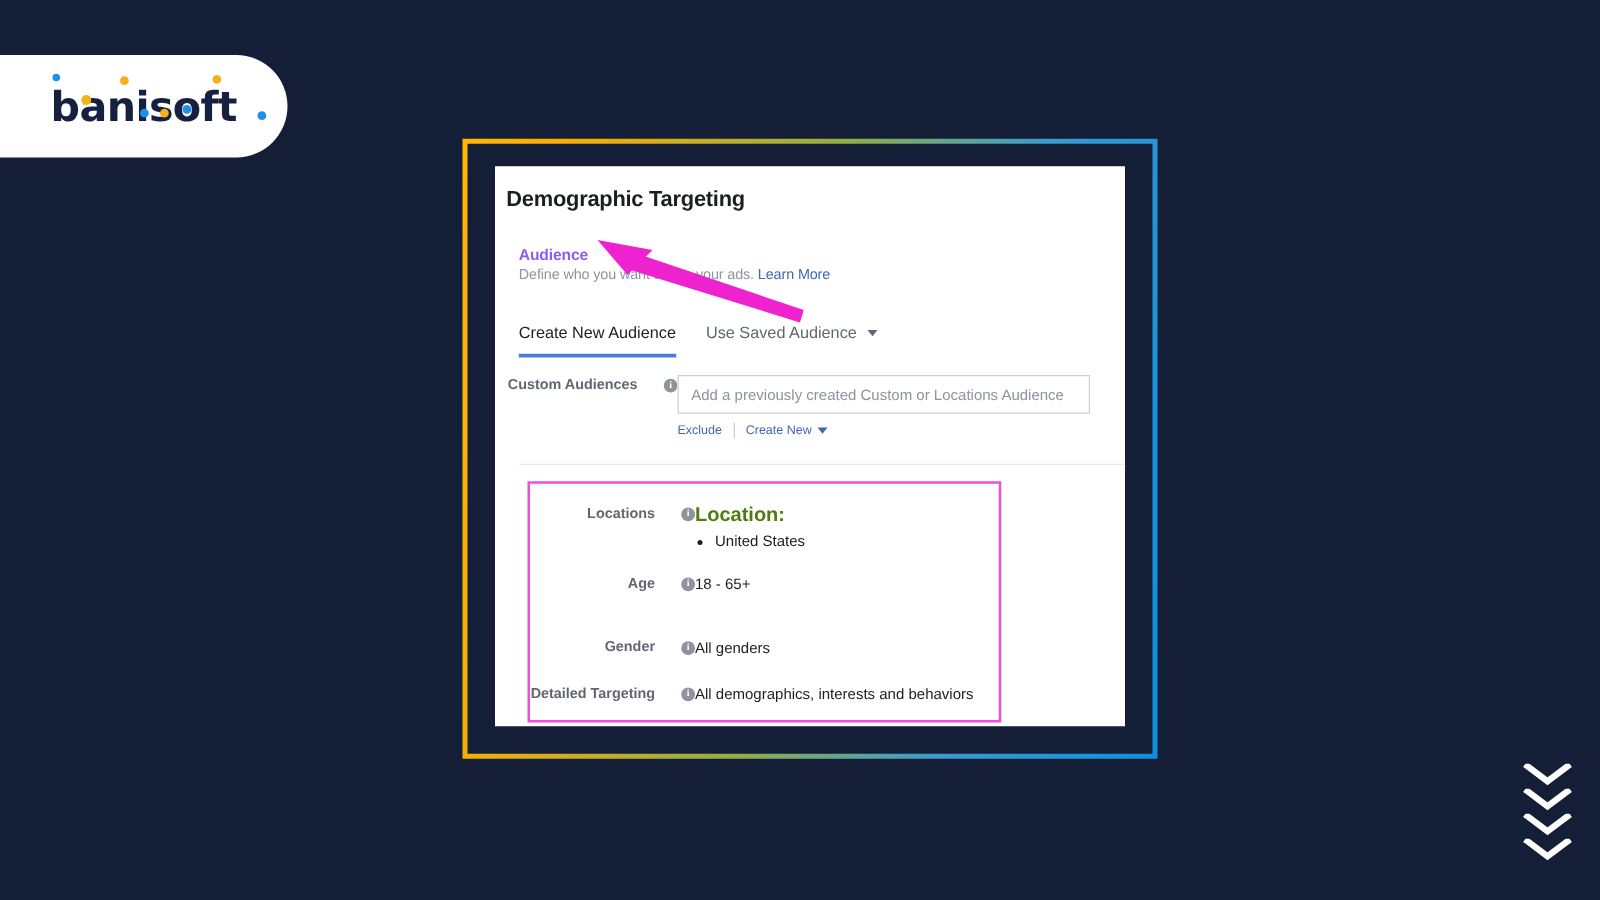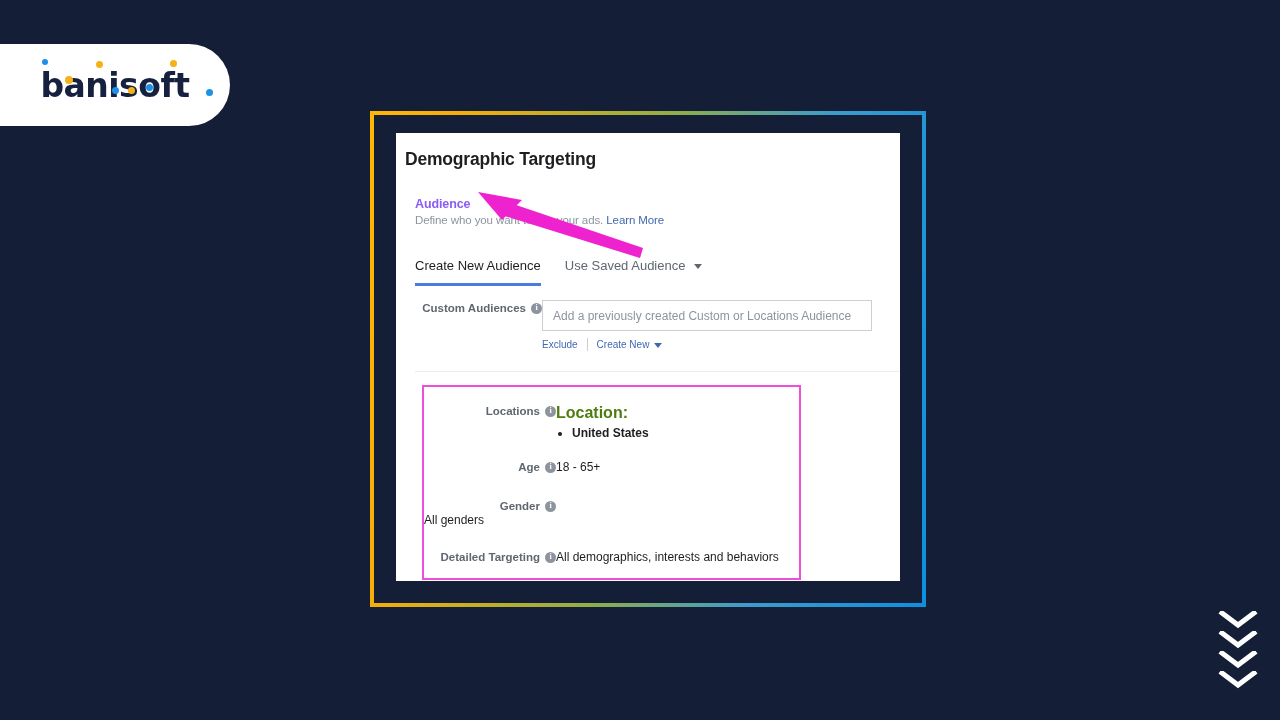--- a/index.html
+++ b/index.html
@@ -139,21 +139,21 @@
   .field-label {
     width: 146px;
     text-align: right;
     font-size: 11.5px;
     font-weight: bold;
     color: #606770;
     padding-top: 2px;
     display: flex;
     align-items: center;
     justify-content: flex-end;
-    gap: 5px;
+    gap: 21px;
     flex: none;
   }
   .info-icon {
     width: 11px; height: 11px;
     border-radius: 50%;
     background: #8d949e;
     color: #ffffff;
     font-size: 8px;
     font-weight: bold;
     font-family: "Liberation Serif", serif;
@@ -210,21 +210,21 @@
   #targeting-highlight {
     border: 2px solid #ef4ddb;
     margin: 13px 0 0 26px;
     width: 379px;
     padding: 10px 0 14px 0;
   }
   #targeting-highlight .field-row:first-child { margin-top: 6px; }
   #targeting-highlight .field-label { width: 132px; }
 
   .loc-title { font-weight: bold; font-size: 16px; color:#4d7c0f; }
-  .loc-list { margin: 3px 4px 0 0; padding-left: 16px; font-size: 12px; color: #1c1e21; font-weight: bold; }
+  .loc-list { margin: 3px 4px 0 0; padding-left: 16px; font-size: 12px; color: #1c1e21; }
   .loc-list li { line-height: 1.35; }
 
   
   #callout-arrow {
     position: absolute;
     left: 470px;
     top: 180px;
     width: 190px;
     height: 80px;
     pointer-events: none;
@@ -318,21 +318,21 @@
         </div>
 
         <div class="field-row" style="">
           <div class="field-label">
             <span>Age</span>
             <span class="info-icon">i</span>
           </div>
           <div class="field-value">18 - 65+</div>
         </div>
 
-        <div class="field-row" style="margin-top:24px;flex-direction:column;">
+        <div class="field-row" style="margin-top:36px;">
           <div class="field-label">
             <span>Gender</span>
             <span class="info-icon">i</span>
           </div>
           <div class="field-value">All genders</div>
         </div>
 
         <div class="field-row" style="margin-top:22px;">
           <div class="field-label">
             <span>Detailed Targeting</span>

